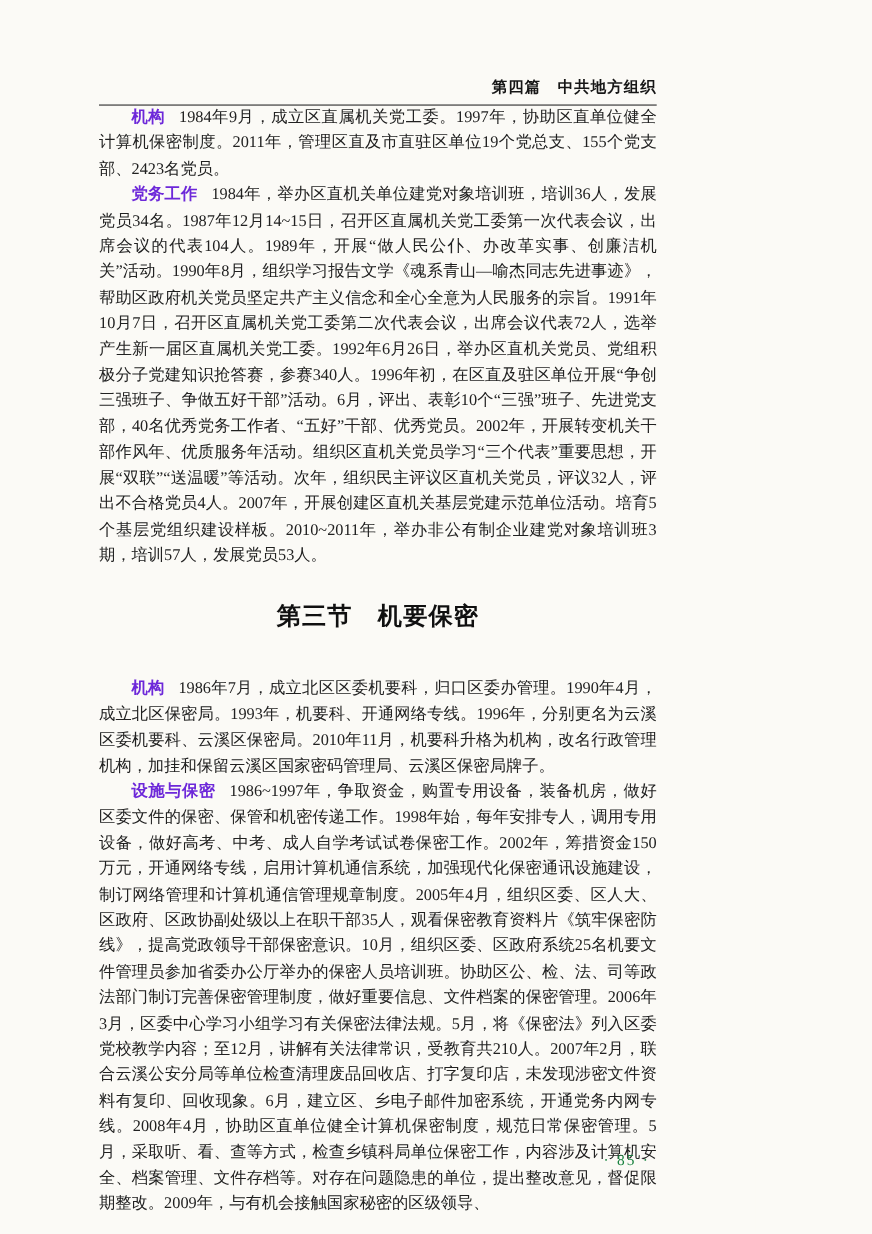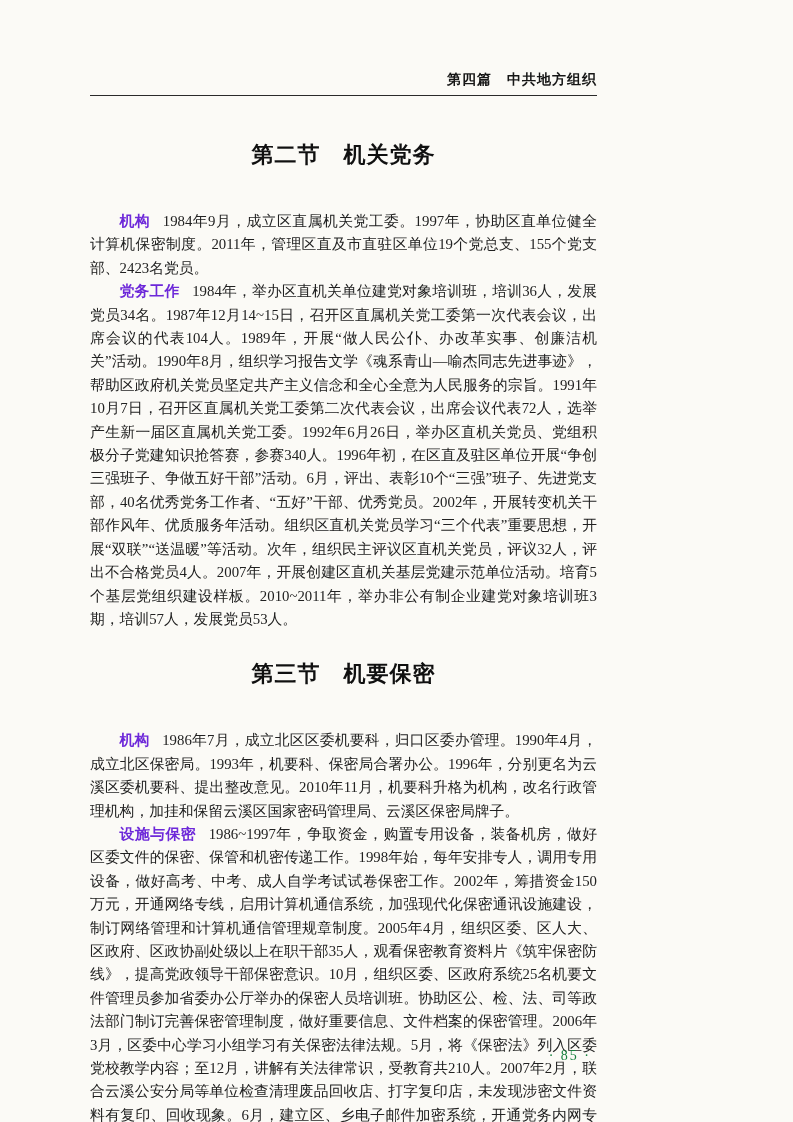--- a/index.html
+++ b/index.html
@@ -71,27 +71,26 @@
 </style>
 </head>
 <body>
 
 <div class="page">
 
   <div class="running-head">第四篇　中共地方组织</div>
 
   <hr class="head-rule">
 
-  <h1 class="section-title">第二节　机关党务</h1>
 
   <p class="body-para"><span class="lead">机构</span><span>1984年9月，成立区直属机关党工委。1997年，协助区直单位健全计算机保密制度。2011年，管理区直及市直驻区单位19个党总支、155个党支部、2423名党员。</span></p>
 
   <p class="body-para"><span class="lead">党务工作</span><span>1984年，举办区直机关单位建党对象培训班，培训36人，发展党员34名。1987年12月14~15日，召开区直属机关党工委第一次代表会议，出席会议的代表104人。1989年，开展“做人民公仆、办改革实事、创廉洁机关”活动。1990年8月，组织学习报告文学《魂系青山—喻杰同志先进事迹》，帮助区政府机关党员坚定共产主义信念和全心全意为人民服务的宗旨。1991年10月7日，召开区直属机关党工委第二次代表会议，出席会议代表72人，选举产生新一届区直属机关党工委。1992年6月26日，举办区直机关党员、党组积极分子党建知识抢答赛，参赛340人。1996年初，在区直及驻区单位开展“争创三强班子、争做五好干部”活动。6月，评出、表彰10个“三强”班子、先进党支部，40名优秀党务工作者、“五好”干部、优秀党员。2002年，开展转变机关干部作风年、优质服务年活动。组织区直机关党员学习“三个代表”重要思想，开展“双联”“送温暖”等活动。次年，组织民主评议区直机关党员，评议32人，评出不合格党员4人。2007年，开展创建区直机关基层党建示范单位活动。培育5个基层党组织建设样板。2010~2011年，举办非公有制企业建党对象培训班3期，培训57人，发展党员53人。</span></p>
 
   <h1 class="section-title second">第三节　机要保密</h1>
 
-  <p class="body-para"><span class="lead">机构</span><span>1986年7月，成立北区区委机要科，归口区委办管理。1990年4月，成立北区保密局。1993年，机要科、保密局合署办公。1996年，分别更名为云溪区委机要科、提出整改意见。2010年11月，机要科升格为机构，改名行政管理机构，加挂和保留云溪区国家密码管理局、云溪区保密局牌子。</span></p>
+  <p class="body-para"><span class="lead">机构</span><span>1986年7月，成立北区区委机要科，归口区委办管理。1990年4月，成立北区保密局。1993年，机要科、开通网络专线。1996年，分别更名为云溪区委机要科、云溪区保密局。2010年11月，机要科升格为机构，改名行政管理机构，加挂和保留云溪区国家密码管理局、云溪区保密局牌子。</span></p>
 
   <p class="body-para"><span class="lead">设施与保密</span><span>1986~1997年，争取资金，购置专用设备，装备机房，做好区委文件的保密、保管和机密传递工作。1998年始，每年安排专人，调用专用设备，做好高考、中考、成人自学考试试卷保密工作。2002年，筹措资金150万元，开通网络专线，启用计算机通信系统，加强现代化保密通讯设施建设，制订网络管理和计算机通信管理规章制度。2005年4月，组织区委、区人大、区政府、区政协副处级以上在职干部35人，观看保密教育资料片《筑牢保密防线》，提高党政领导干部保密意识。10月，组织区委、区政府系统25名机要文件管理员参加省委办公厅举办的保密人员培训班。协助区公、检、法、司等政法部门制订完善保密管理制度，做好重要信息、文件档案的保密管理。2006年3月，区委中心学习小组学习有关保密法律法规。5月，将《保密法》列入区委党校教学内容；至12月，讲解有关法律常识，受教育共210人。2007年2月，联合云溪公安分局等单位检查清理废品回收店、打字复印店，未发现涉密文件资料有复印、回收现象。6月，建立区、乡电子邮件加密系统，开通党务内网专线。2008年4月，协助区直单位健全计算机保密制度，规范日常保密管理。5月，采取听、看、查等方式，检查乡镇科局单位保密工作，内容涉及计算机安全、档案管理、文件存档等。对存在问题隐患的单位，提出整改意见，督促限期整改。2009年，与有机会接触国家秘密的区级领导、</span></p>
 
   <div class="page-number">· 85 ·</div>
 
 </div>
 
 </body></html>

